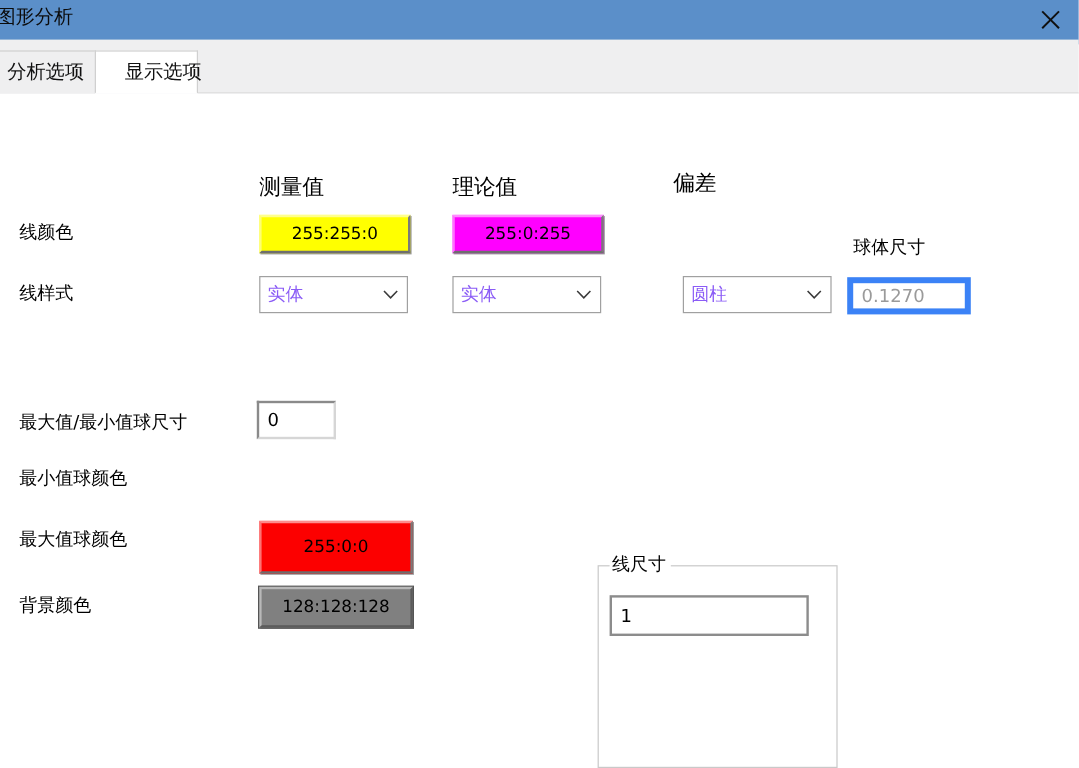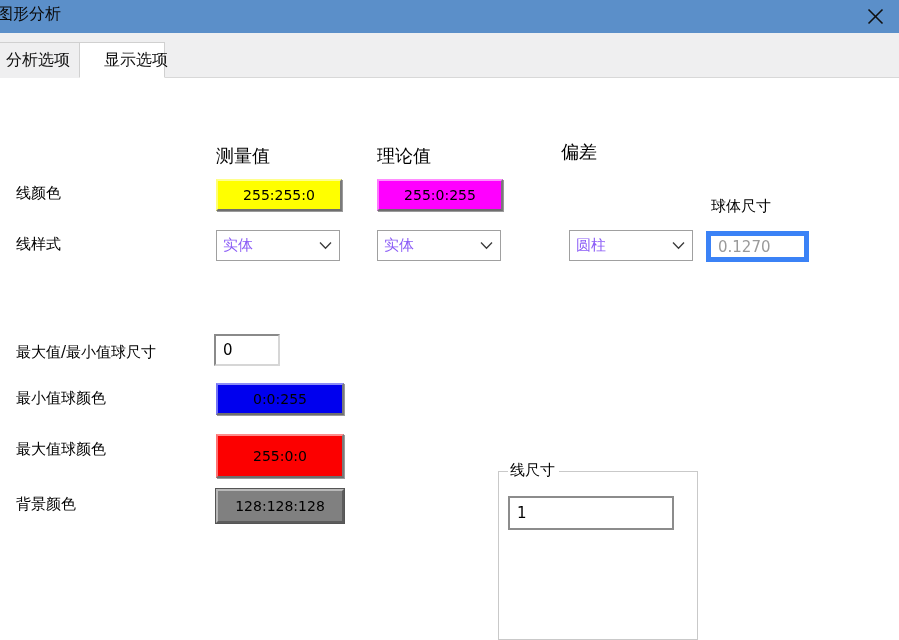--- a/index.html
+++ b/index.html
@@ -276,23 +276,20 @@
       </svg>
     </span>
   </div>
 
   <div class="lbl" style="left:16px; top:265px;">最大值/最小值球尺寸</div>
   <div class="textbox sunken" style="left:214px; top:256px; width:66px; height:32px;">
     <span>0</span>
   </div>
 
   <div class="lbl" style="left:16px; top:311px;">最小值球颜色</div>
-  <div class="color-btn" id="swatch-min-sphere" style="left: 216px; top: 305px; width: 128px; height: 32px; background-color: rgb(0, 0, 238);">
-    <span>0:0:255</span>
-  </div>
 
   <div class="lbl" style="left:16px; top:362px;">最大值球颜色</div>
   <div class="color-btn" id="swatch-max-sphere" style="left: 216px; top: 356px; width: 128px; height: 44px; background-color: rgb(252, 0, 0);">
     <span>255:0:0</span>
   </div>
 
   <div class="lbl" style="left:16px; top:417px;">背景颜色</div>
   <div class="color-btn dark-outline" id="swatch-background" style="left: 216px; top: 411px; width: 128px; height: 34px; background-color: rgb(128, 128, 128);">
     <span>128:128:128</span>
   </div>

